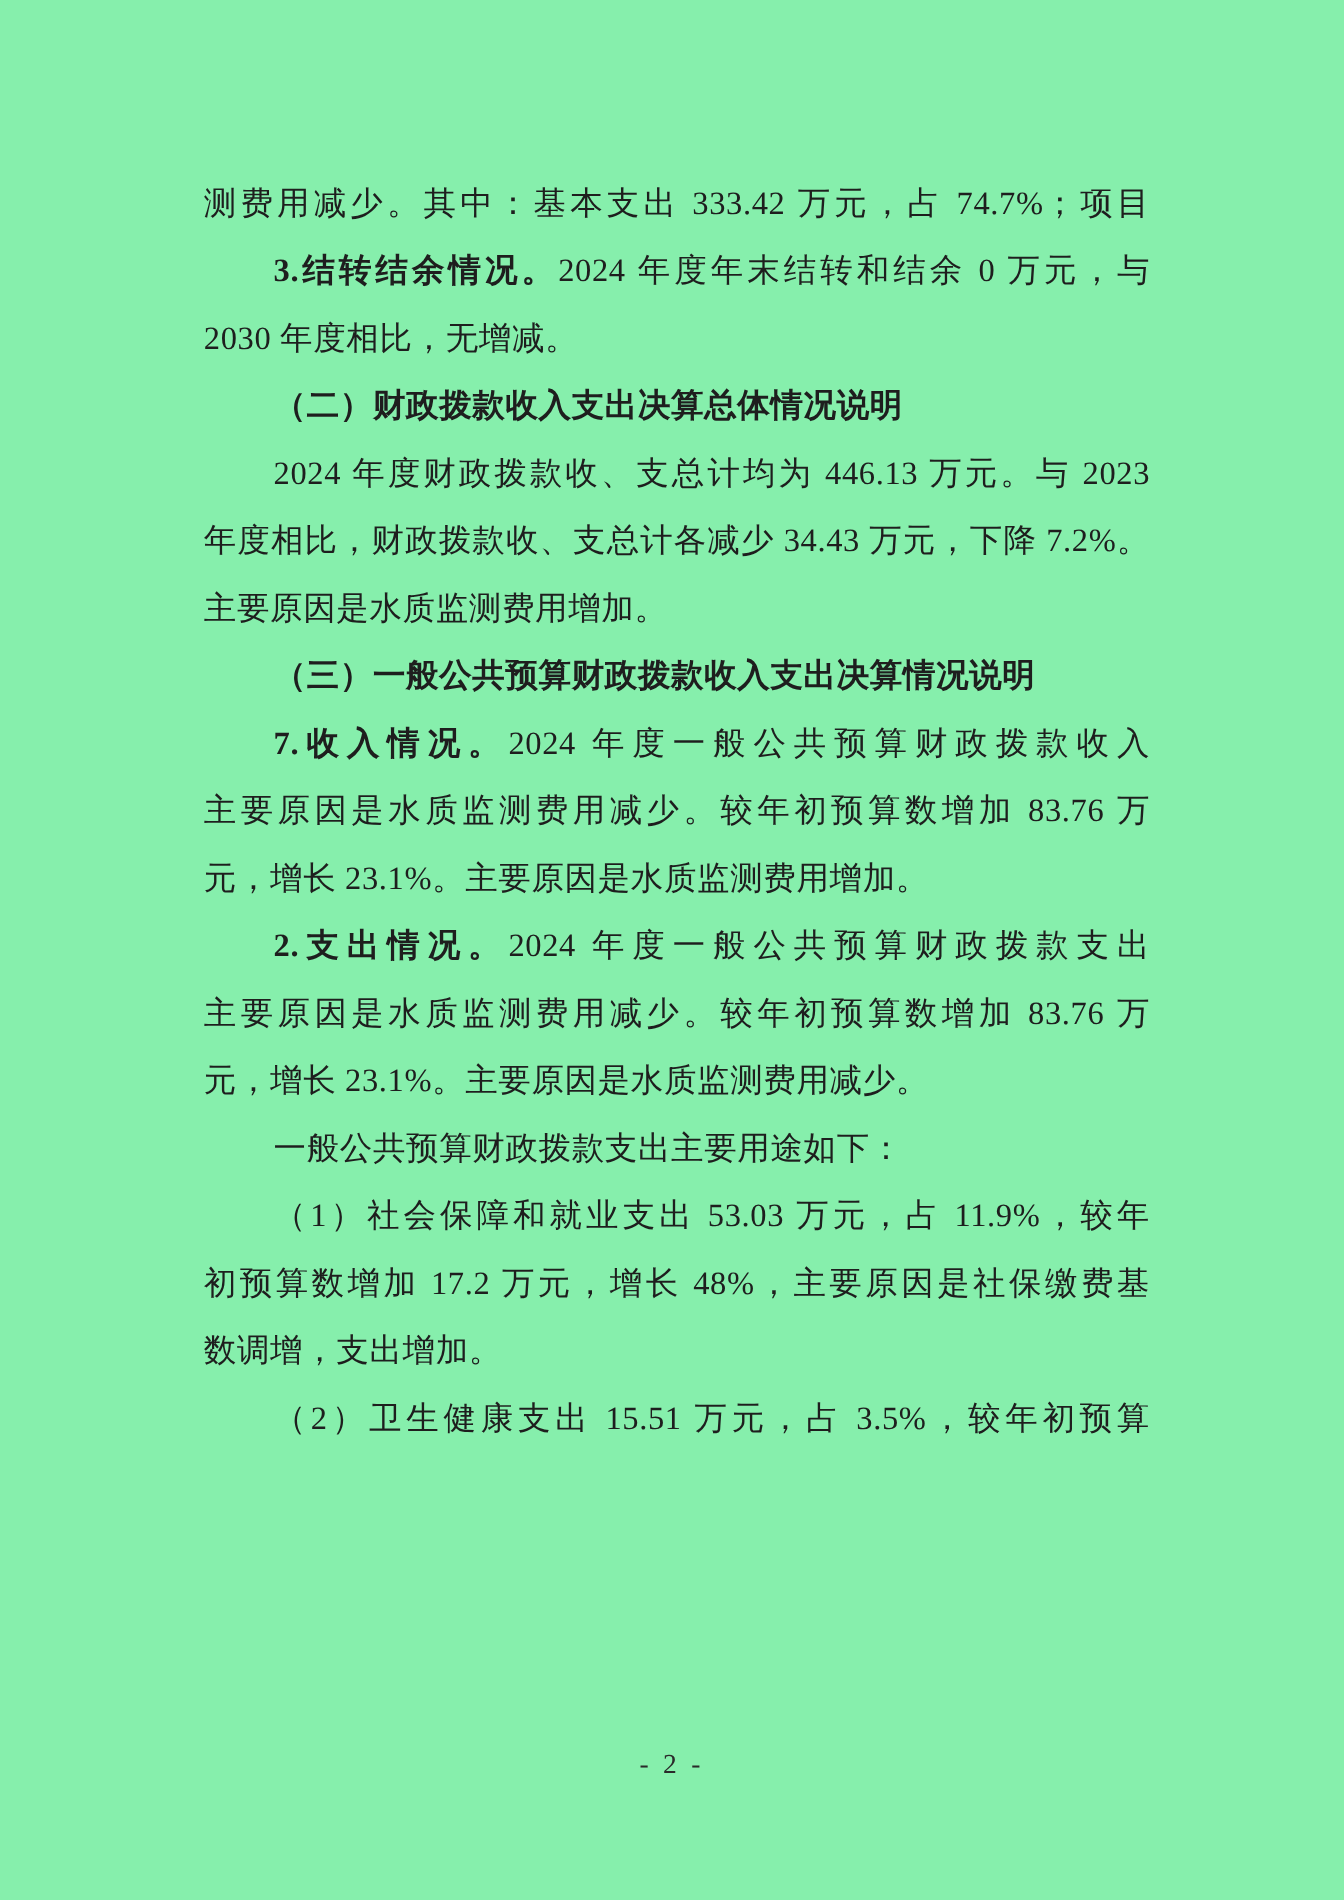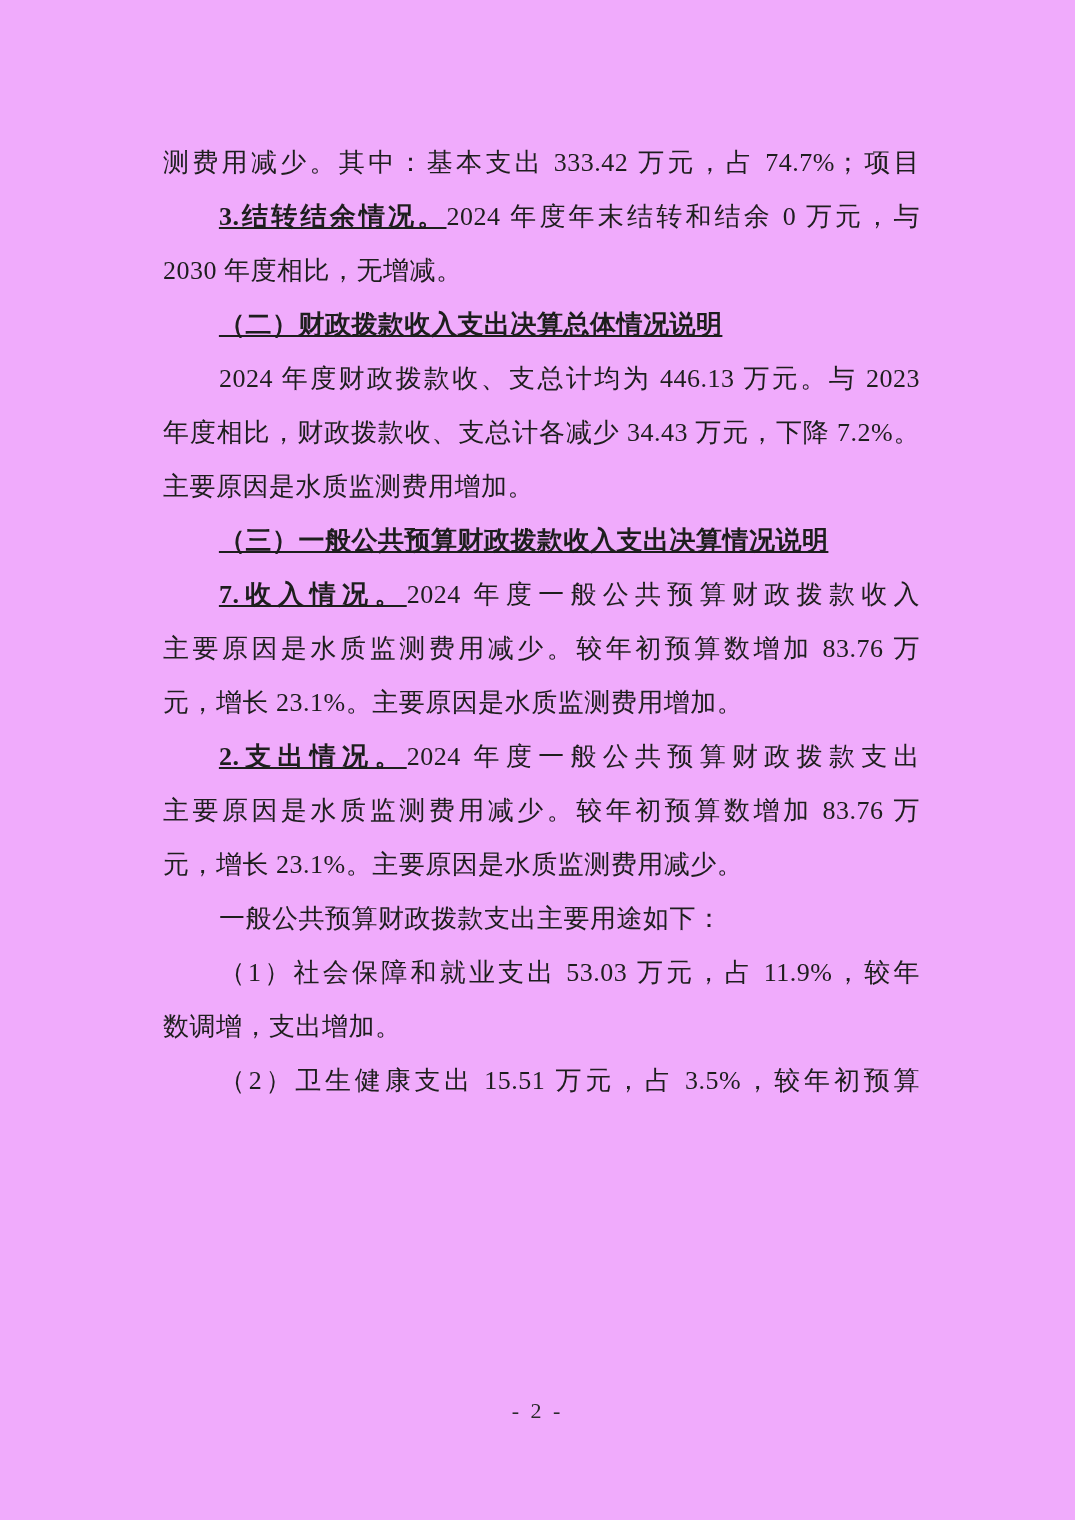--- a/index.html
+++ b/index.html
@@ -4,21 +4,21 @@
 <style>
   html, body {
     margin: 0;
     padding: 0;
     background: #ffffff;
   }
   .page {
     position: relative;
     width: 1075px;
     height: 1520px;
-    background: #f0abfc;
+    background: #86efac;
     font-family: "Liberation Serif", "DejaVu Serif", serif;
     color: #1e1e1e;
     overflow: hidden;
   }
   .doc-body {
     position: absolute;
     left: 163px;
     top: 136px;
     width: 757px;
   }
@@ -33,21 +33,20 @@
   .line.justify {
     text-align: justify;
     text-align-last: justify;
     text-justify: inter-character;
   }
   .line.indent {
     text-indent: 2.15em;
   }
   .b {
     font-weight: 700;
-    text-decoration: underline;
   }
   .page-footer {
     position: absolute;
     left: 0;
     top: 1398px;
     width: 100%;
     text-align: center;
     font-size: 22px;
     color: #2a2a2a;
     letter-spacing: 3px;
@@ -67,19 +66,20 @@
       <div class="line left"><span class="">主要原因是水质监测费用增加。</span></div>
       <div class="line left indent"><span class="b">（三）一般公共预算财政拨款收入支出决算情况说明</span></div>
       <div class="line justify indent"><span class="b">7.收入情况。</span><span class="">2024 年度一般公共预算财政拨款收入</span></div>
       <div class="line justify"><span class="">主要原因是水质监测费用减少。较年初预算数增加 83.76 万</span></div>
       <div class="line left"><span class="">元，增长 23.1%。主要原因是水质监测费用增加。</span></div>
       <div class="line justify indent"><span class="b">2.支出情况。</span><span class="">2024 年度一般公共预算财政拨款支出</span></div>
       <div class="line justify"><span class="">主要原因是水质监测费用减少。较年初预算数增加 83.76 万</span></div>
       <div class="line left"><span class="">元，增长 23.1%。主要原因是水质监测费用减少。</span></div>
       <div class="line left indent"><span class="">一般公共预算财政拨款支出主要用途如下：</span></div>
       <div class="line justify indent"><span class="">（1）社会保障和就业支出 53.03 万元，占 11.9%，较年</span></div>
+      <div class="line justify"><span class="">初预算数增加 17.2 万元，增长 48%，主要原因是社保缴费基</span></div>
       <div class="line left"><span class="">数调增，支出增加。</span></div>
       <div class="line justify indent"><span class="">（2）卫生健康支出 15.51 万元，占 3.5%，较年初预算</span></div>
     </main>
   <div class="page-footer">
     <span>- 2 -</span>
   </div>
 </div>
 
 </body></html>

